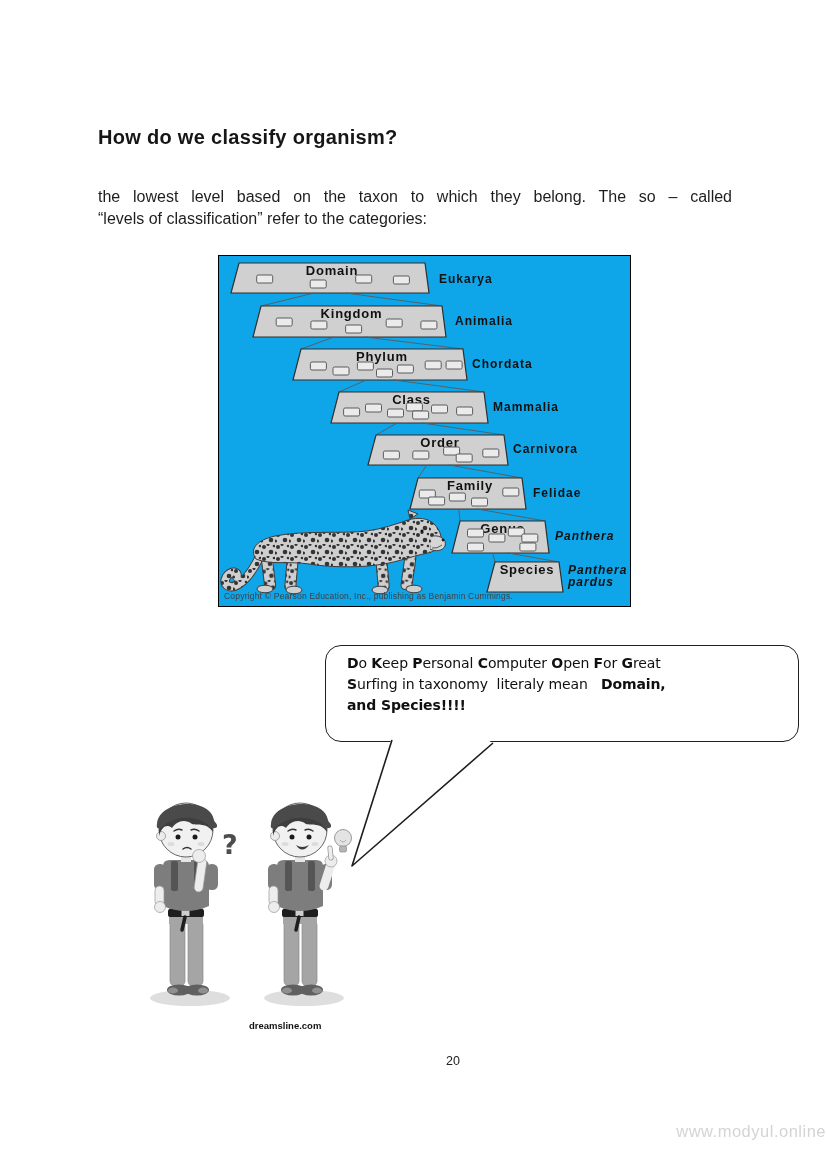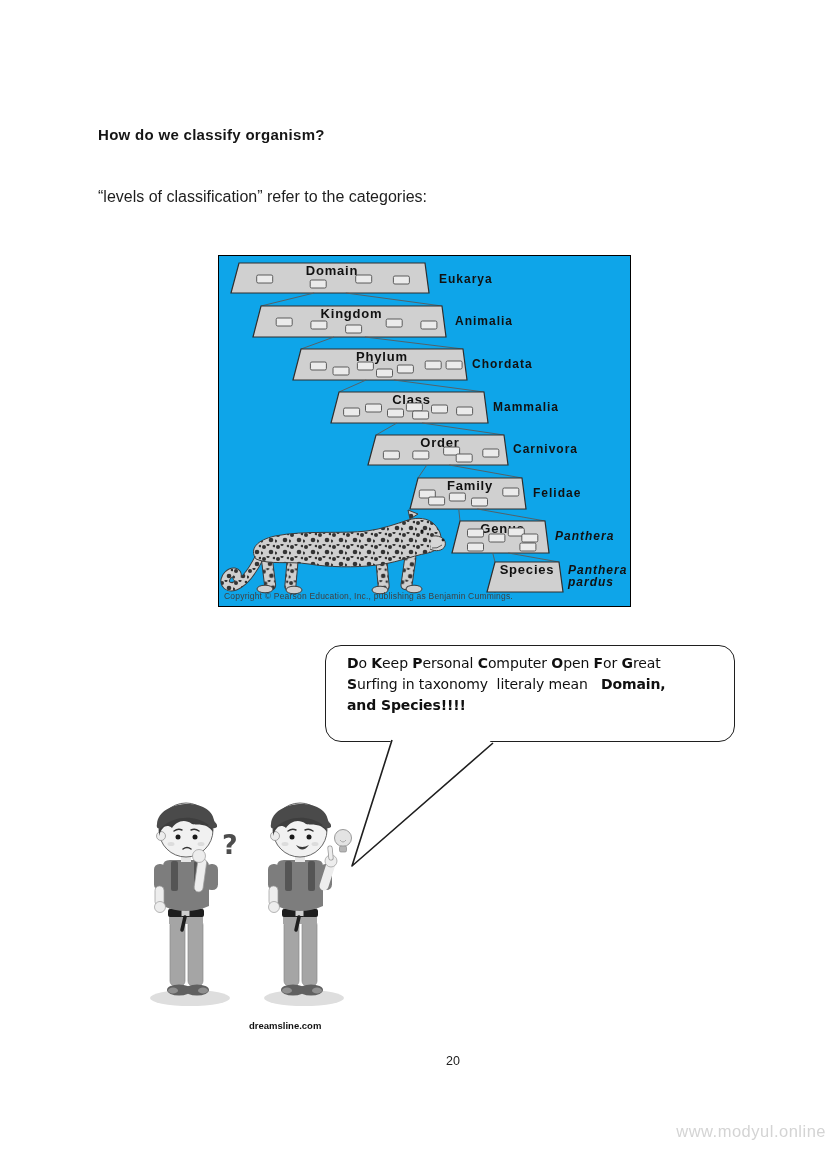--- a/index.html
+++ b/index.html
@@ -1,45 +1,46 @@
 <!DOCTYPE html>
 <html><head>
 <meta charset="utf-8">
 <style>
   html,body{margin:0;padding:0;background:#fff;}
   .page{position:relative;width:826px;height:1169px;background:#ffffff;overflow:hidden;
         font-family:"Liberation Sans",sans-serif;color:#1c1c1c;}
-  .title{position:absolute;left:98px;top:126px;margin:0;font-size:15px;font-weight:bold;
+  .title{position:absolute;left:98px;top:126px;margin:0;font-size:20px;font-weight:bold;
          color:#161616;letter-spacing:.3px;}
   .para{position:absolute;left:98px;top:186px;width:634px;font-size:16px;line-height:21.5px;color:#1e1e1e;}
   .jline{text-align:justify;text-align-last:justify;}
   .jline.lastline{text-align:left;text-align-last:left;}
   .figure{position:absolute;left:218px;top:255px;width:411px;height:350px;border:1.5px solid #000;background:#0ea5e9;}
   .figure svg{position:absolute;left:0;top:0;}
   .figcopy{position:absolute;left:5px;top:335px;font-size:8.5px;color:#3f3f3f;letter-spacing:.2px;white-space:nowrap;}
-  .bubble{position:absolute;left:325px;top:645px;width:410px;height:97px;border:1.6px solid #1f1f1f;
+  .bubble{position:absolute;left:325px;top:645px;width:474px;height:97px;border:1.6px solid #1f1f1f;
           border-radius:16px;box-sizing:border-box;background:#fff;padding:7px 12px 0 21px;
           font-family:"DejaVu Sans",sans-serif;z-index:2;}
   .bline{white-space:pre;font-size:14px;line-height:21px;letter-spacing:-.1px;color:#101010;}
   .bline .b{font-weight:bold;}
   .tail{position:absolute;left:340px;top:737px;width:170px;height:132px;z-index:3;pointer-events:none;}
   .boys{position:absolute;left:120px;top:774px;width:280px;height:260px;z-index:1;}
   .credit{position:absolute;left:249px;top:1020px;font-size:9.5px;font-weight:bold;color:#111;}
   .pagenum{position:absolute;left:0;top:1054px;width:100%;text-align:center;font-size:12.5px;color:#222;margin-left:40px;}
   .watermark{position:absolute;left:0;top:1122px;width:100%;text-align:right;font-size:16.5px;
              color:#d4d4d4;letter-spacing:.5px;}
 </style>
 </head>
 <body>
 
 <div class="page">
 
   <h1 class="title">How do we classify organism?</h1>
 
   <div class="para" id="para">
+      <div class="jline">the lowest level based on the taxon to which they belong. The so – called</div>
       <div class="jline lastline">“levels of classification” refer to the categories:</div>
     </div>
 
   <div class="figure">
     <svg width="408" height="347" viewBox="0 0 408 347">
       <defs>
         <pattern id="spots" width="14" height="12" patternUnits="userSpaceOnUse">
           <rect width="14" height="12" fill="#cfcfcf"></rect>
           <circle cx="3" cy="3" r="2" fill="#333"></circle>
           <circle cx="10" cy="8" r="2.3" fill="#333"></circle>

